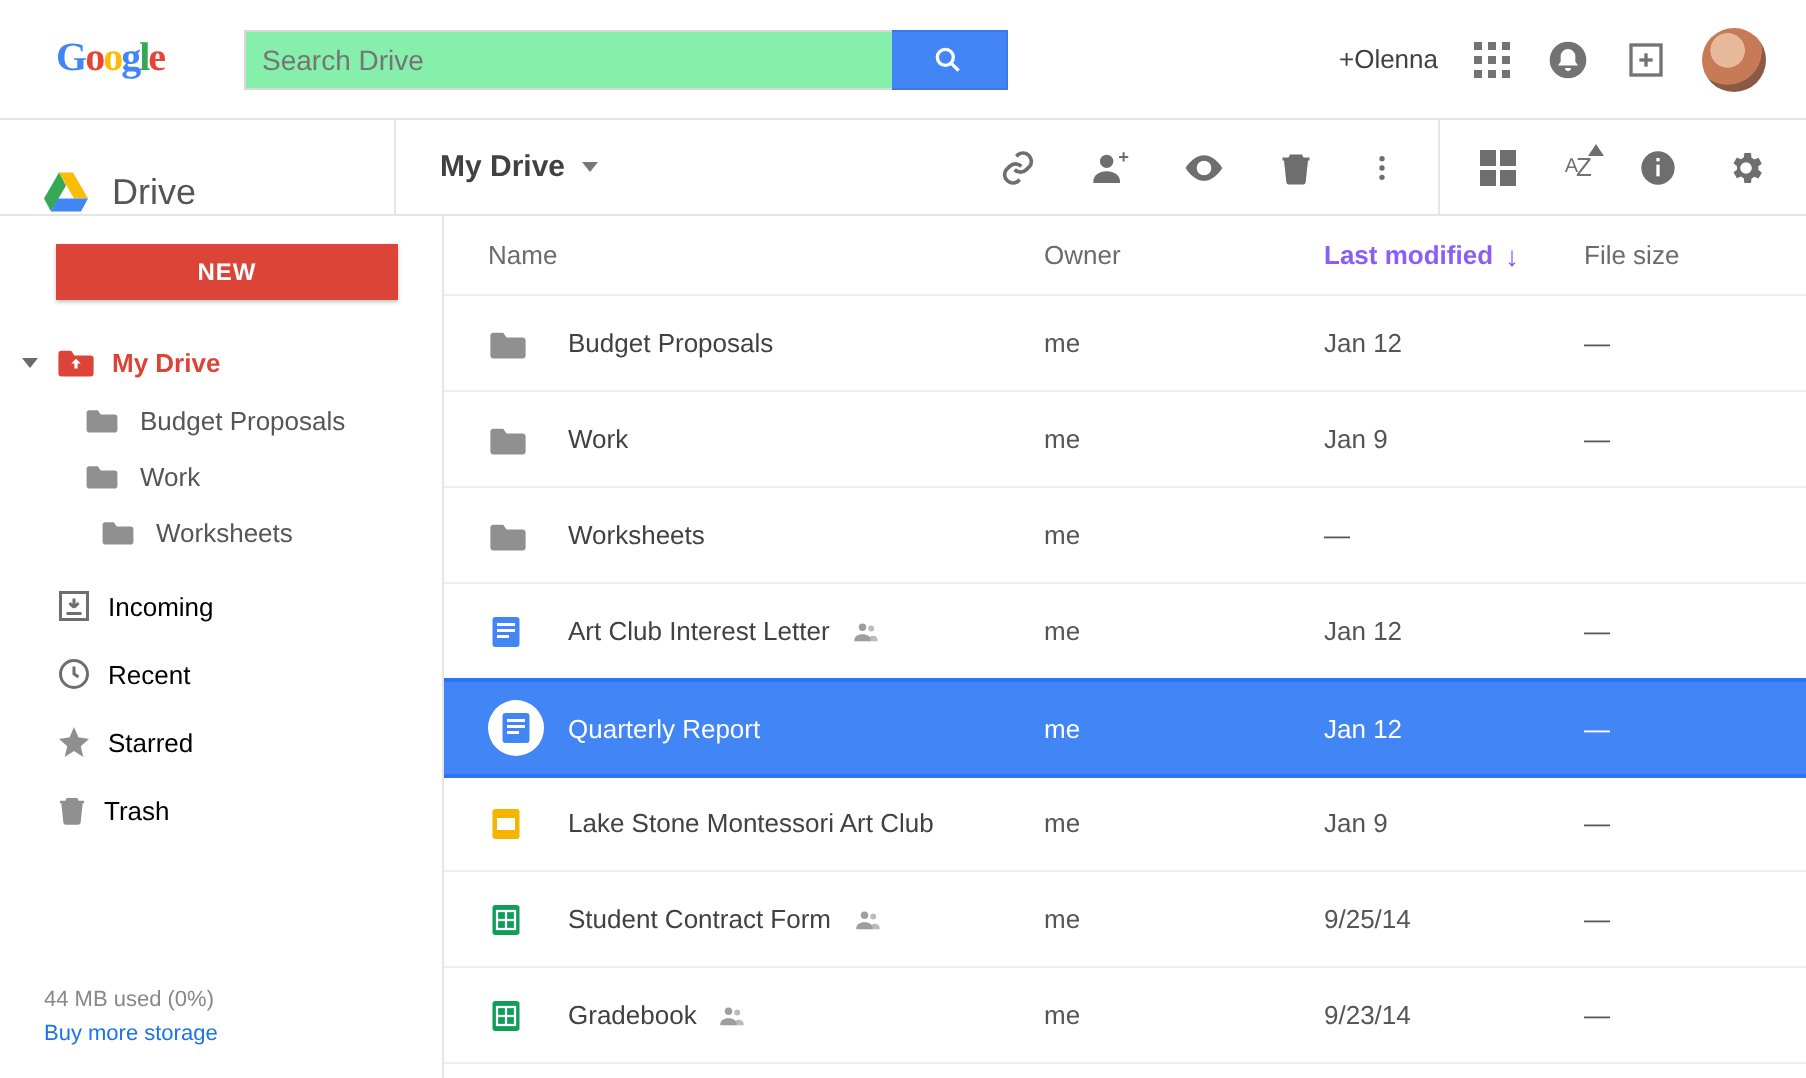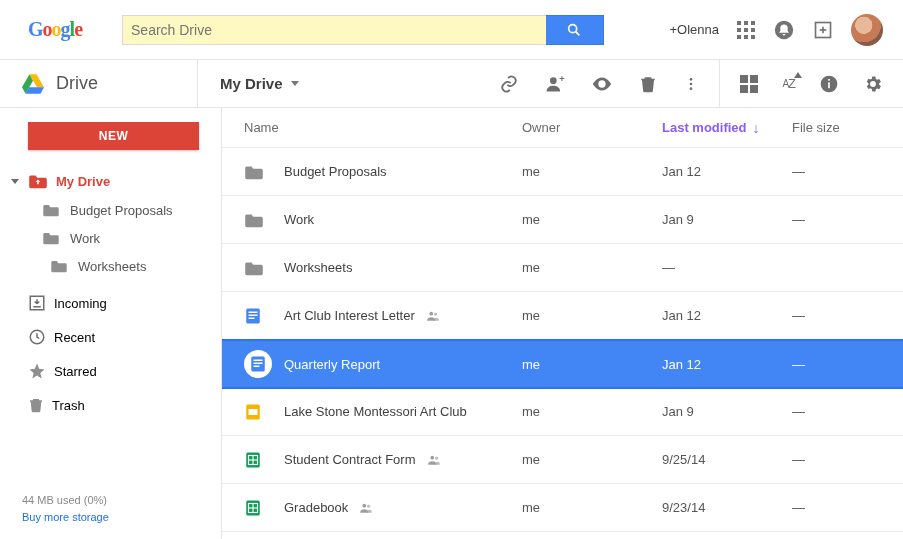--- a/index.html
+++ b/index.html
@@ -29,24 +29,24 @@
     font-family: Georgia, serif;
   }
   .logo span { display:inline-block; }
   .g1{color:#4285F4;} .o1{color:#EA4335;} .o2{color:#FBBC05;} .g2{color:#4285F4;} .l1{color:#34A853;} .e1{color:#EA4335;}
   .searchwrap {
     display: flex;
     align-items: stretch;
     height: 30px;
   }
   .searchbox {
-    width: 424px;
+    width: 324px;
     border: 1px solid #d9d9d9;
     border-right: none;
-    background: #fef9c3;
+    background: #86efac;
     padding: 0 8px 0 8px;
     font-size: 14px;
     color: #777;
     outline: none;
     position: relative;
   }
   .search-dd {
     width: 0; height: 0;
     border-left: 4px solid transparent;
     border-right: 4px solid transparent;
@@ -83,21 +83,21 @@
   
   .appbar {
     height: 48px;
     border-bottom: 1px solid #e5e5e5;
     display: flex;
     align-items: stretch;
   }
   .appbar-left {
     width: 198px;
     display: flex;
-    align-items: center;
+    align-items: flex-end;
     padding-left: 22px;
     gap: 12px;
     border-right: 1px solid #e5e5e5;
     position: relative;
   }
   .drive-logo {
     width: 22px; height: 22px;
     position: relative;
   }
   .drive-title { font-size: 18px; color:#555; }

